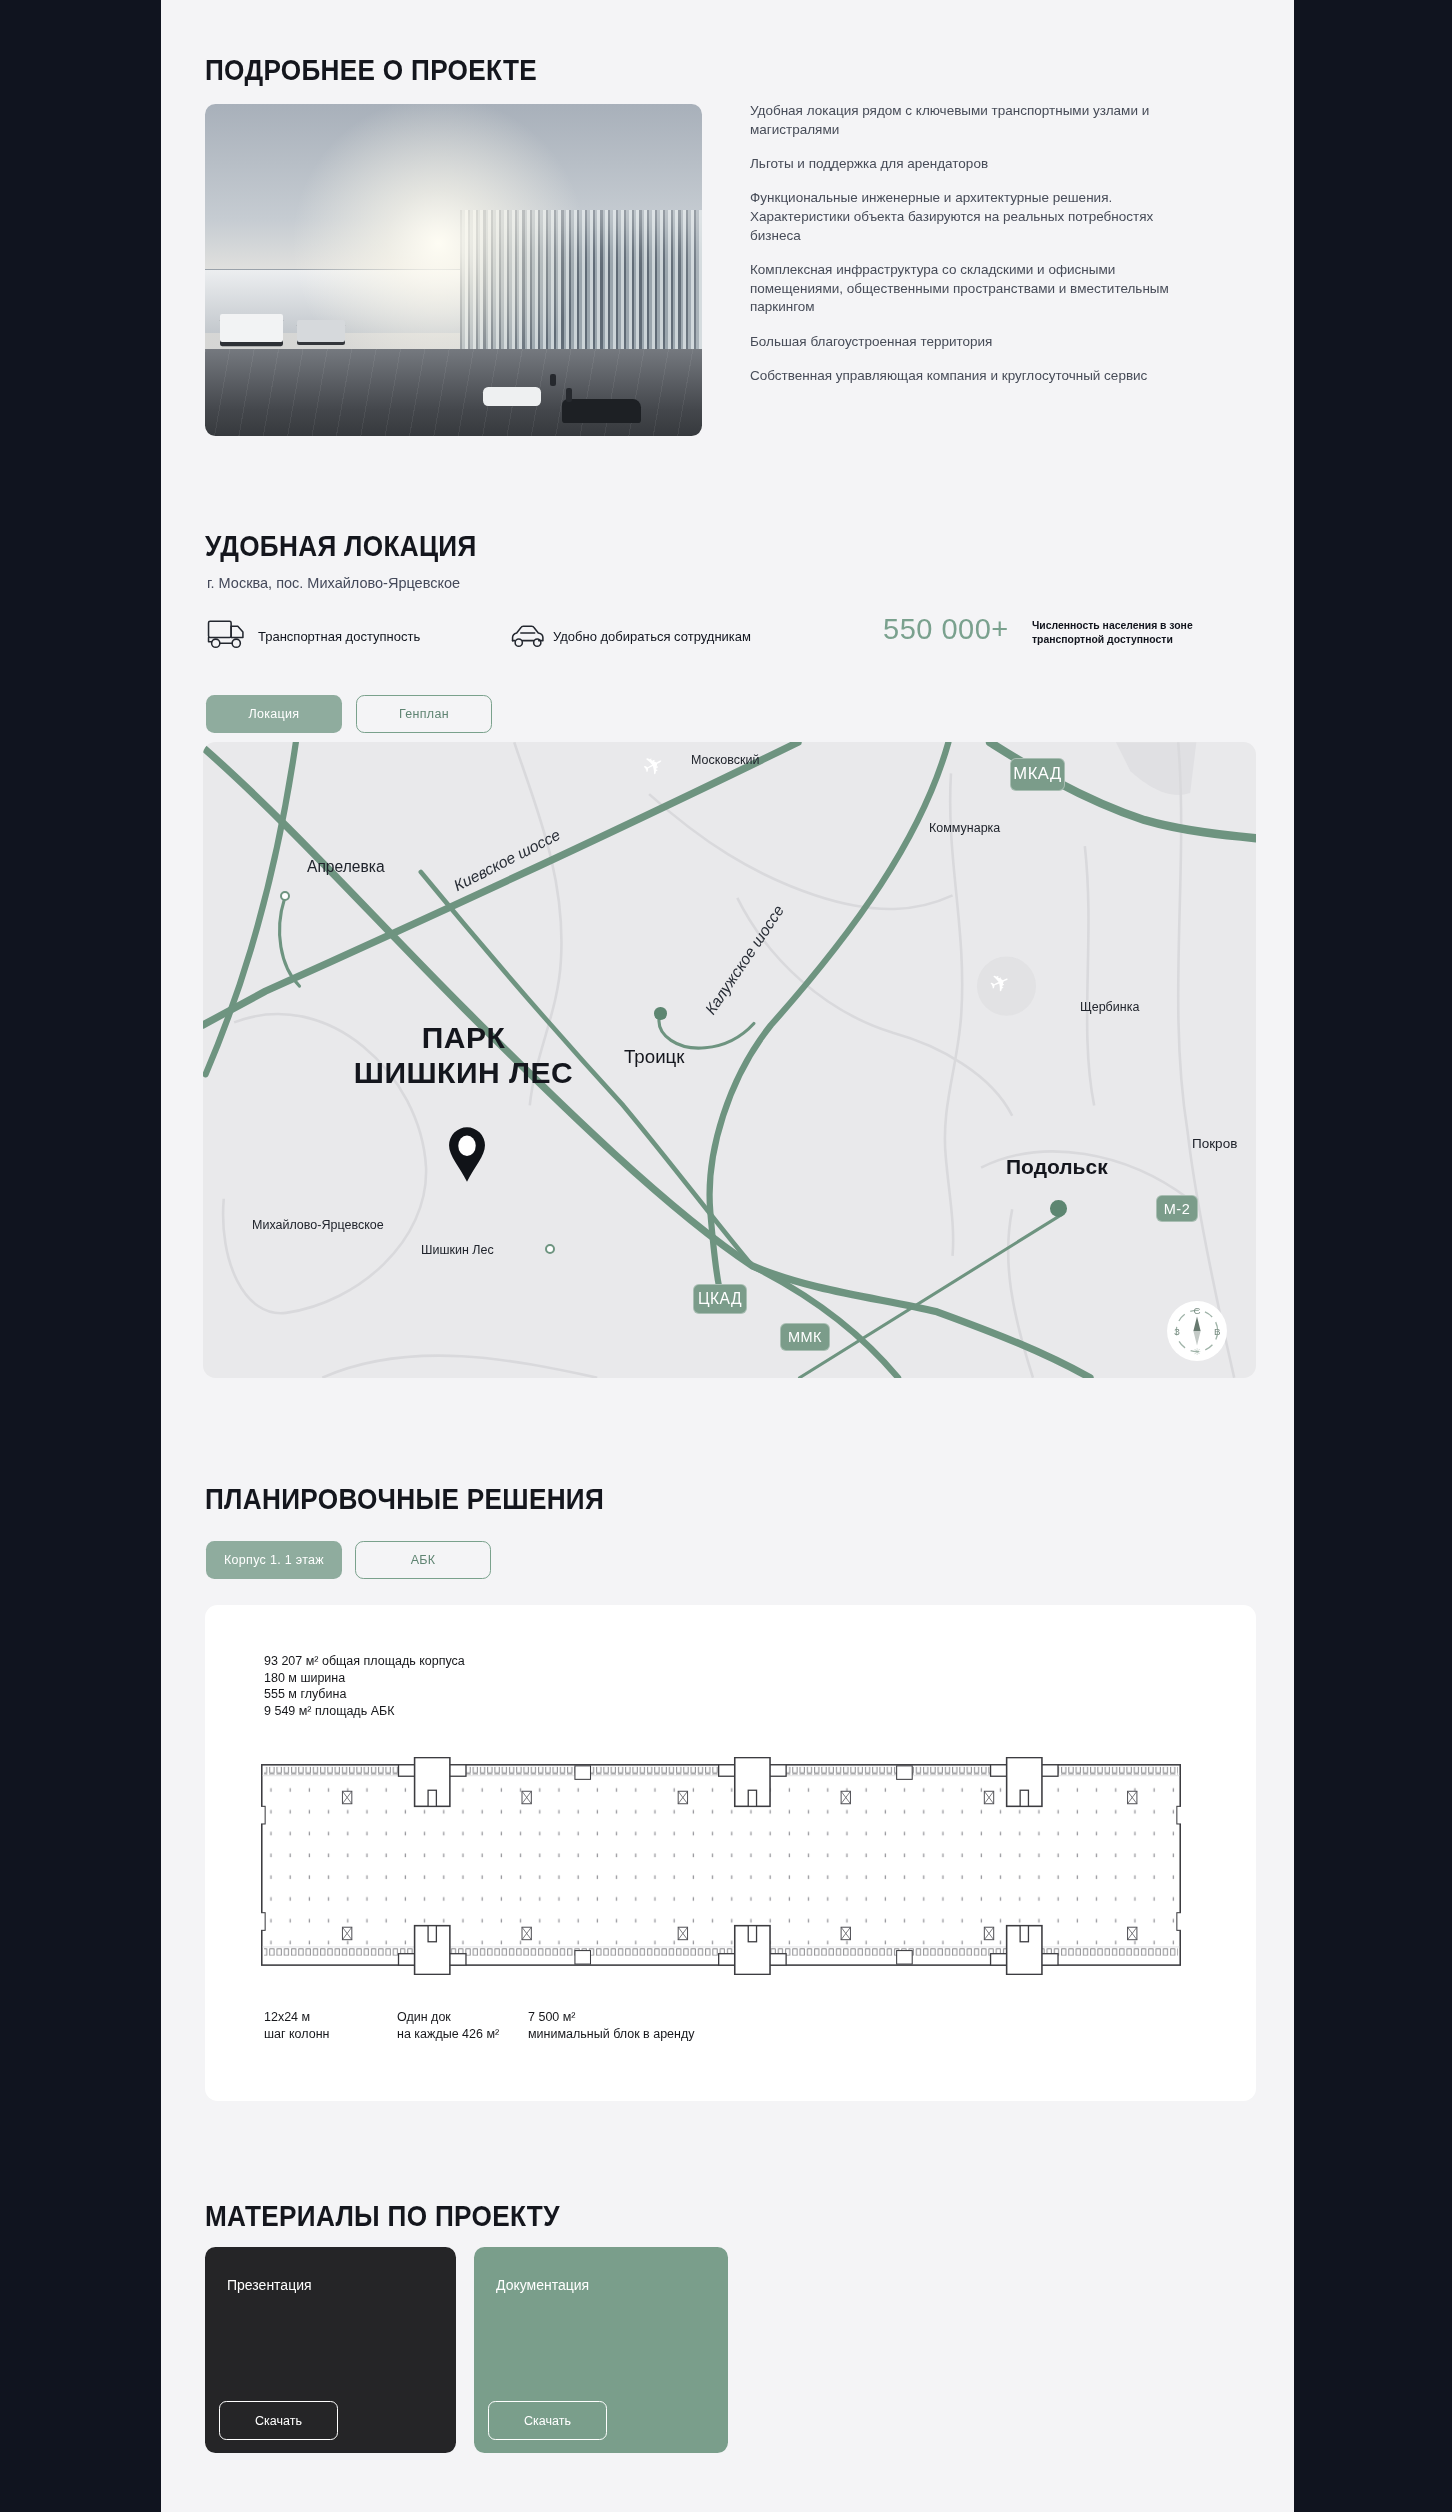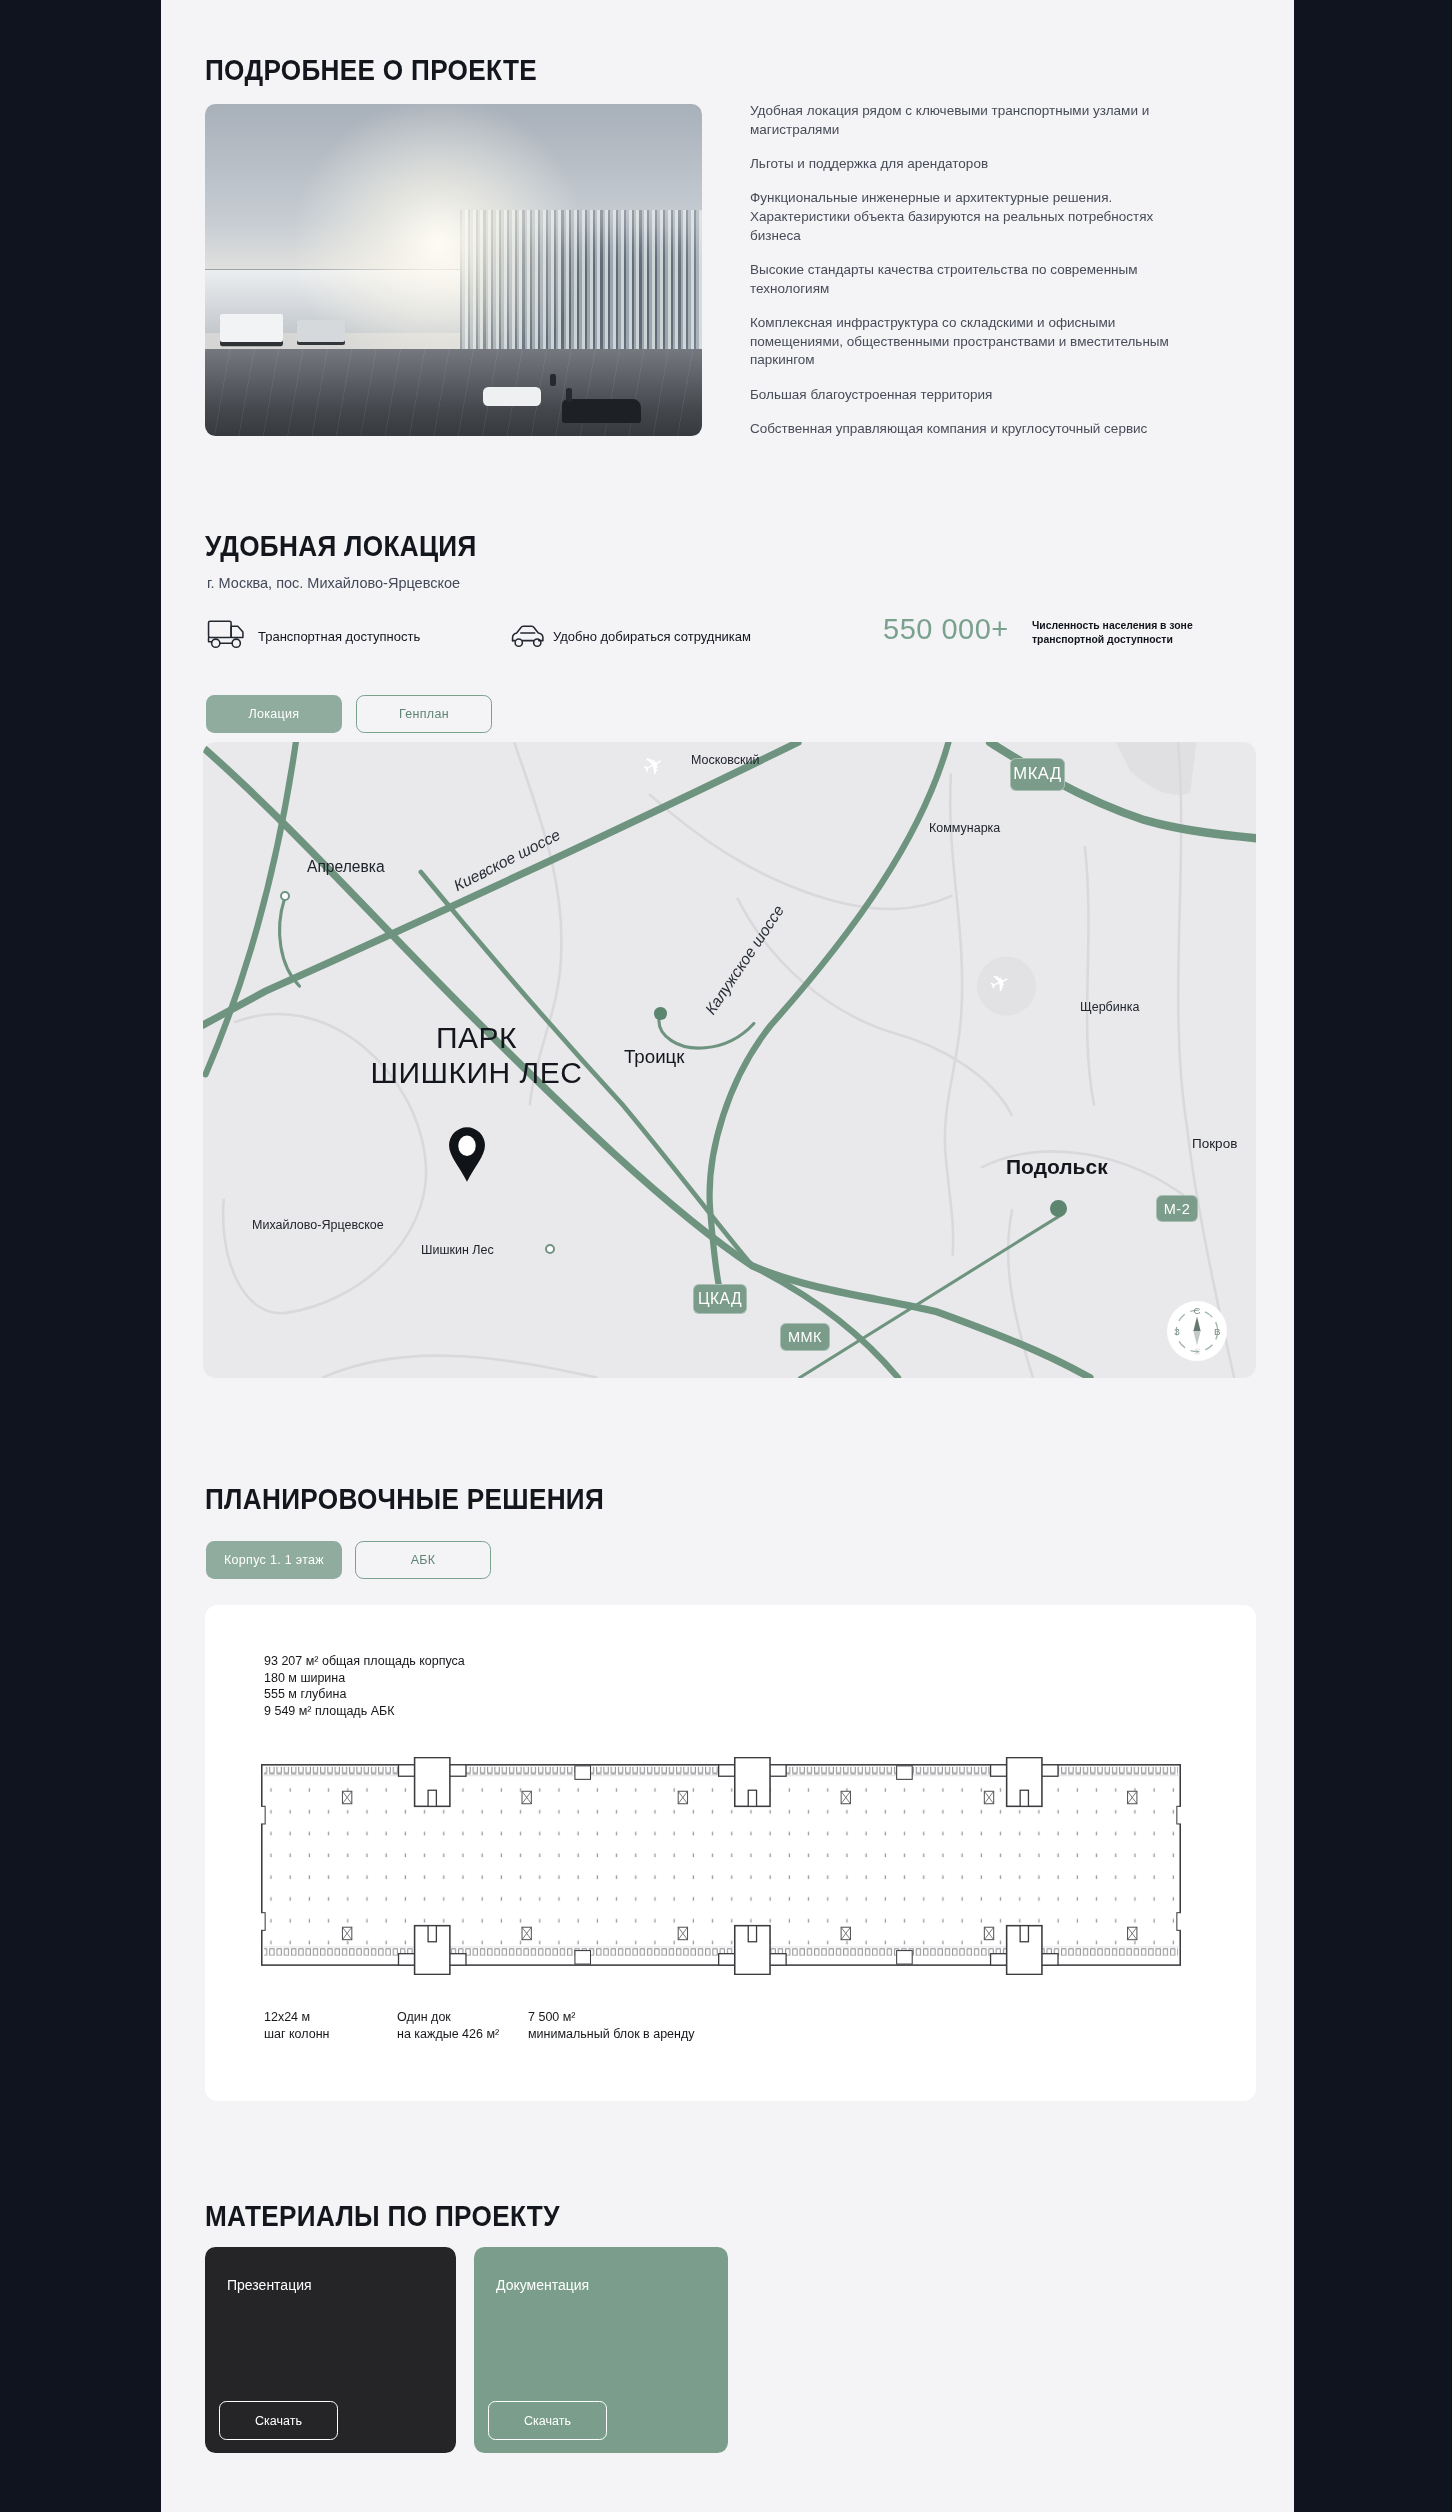--- a/index.html
+++ b/index.html
@@ -51,21 +51,21 @@
   .g9{stroke:#6e9480;stroke-width:9;fill:none;stroke-linecap:round;}
   .g6{stroke:#6e9480;stroke-width:6;fill:none;stroke-linecap:round;}
   .gr{stroke:#d9d9dc;stroke-width:5;fill:none;}
   .mt{position:absolute;font-size:12.5px;color:#20242c;white-space:nowrap;}
   .mt-big{position:absolute;font-size:18.7px;color:#14161d;white-space:nowrap;}
   .mt-city{position:absolute;font-size:21px;font-weight:700;color:#14161d;white-space:nowrap;}
   .road-label{position:absolute;font-size:15.6px;font-style:italic;color:#282d36;white-space:nowrap;transform-origin:left center;}
   .badge{position:absolute;background:#7b9c8a;color:#fff;border:1.6px solid rgba(255,255,255,.35);
       border-radius:6px;display:flex;align-items:center;justify-content:center;box-sizing:border-box;
       font-size:15.6px;letter-spacing:0.5px;}
-  .park{position:absolute;left:144px;top:278px;width:259px;text-align:center;font-weight:400;
+  .park{position:absolute;left:131px;top:278px;width:259px;text-align:center;font-weight:700;
       font-size:30px;line-height:35px;color:#14161d;letter-spacing:0.5px;}
   .plane{position:absolute;color:#ffffff;font-family:"DejaVu Sans",sans-serif;}
   .blob{position:absolute;background:#e2e2e4;border-radius:50%;}
   .ring{position:absolute;width:10.4px;height:10.4px;background:#fff;border:2.6px solid #6e9480;border-radius:50%;box-sizing:border-box;}
   .gdot{position:absolute;background:#5d8671;border-radius:50%;}
 
   
   .plan-card{position:absolute;left:44px;top:1605px;width:1051px;height:496px;background:#ffffff;border-radius:12.5px;}
   .specs{position:absolute;left:103px;top:1653px;font-size:12.5px;line-height:16.6px;color:#17181c;}
   .plan-svg{position:absolute;left:100px;top:1757px;width:920px;height:218px;}
@@ -98,21 +98,20 @@
     <div class="ph-car2"></div>
     <div class="ph-car1"></div>
     <div class="ph-person" style="right:130px;bottom:34px;"></div>
     <div class="ph-person" style="right:146px;bottom:50px;height:12.5px;"></div>
   </div>
 
   <div class="bullets">
     <div class="it">Удобная локация рядом с ключевыми транспортными узлами и магистралями</div>
     <div class="it">Льготы и поддержка для арендаторов</div>
     <div class="it">Функциональные инженерные и архитектурные решения. Характеристики объекта базируются на реальных потребностях бизнеса</div>
-    <div class="it">Высокие стандарты качества строительства по современным технологиям</div>
     <div class="it">Комплексная инфраструктура со складскими и офисными помещениями, общественными пространствами и вместительным паркингом</div>
     <div class="it">Большая благоустроенная территория</div>
     <div class="it">Собственная управляющая компания и круглосуточный сервис</div>
   </div>
 
   <div class="h1" style="left:44px;top:529px;">УДОБНАЯ ЛОКАЦИЯ</div>
   <div class="address">г. Москва, пос. Михайлово-Ярцевское</div>
 
   <svg class="feat-ic" style="left:46px;top:618px;" width="39" height="32" viewBox="0 0 76 62">
     <g fill="none" stroke="#23272f" stroke-width="3" stroke-linejoin="round" stroke-linecap="round">

